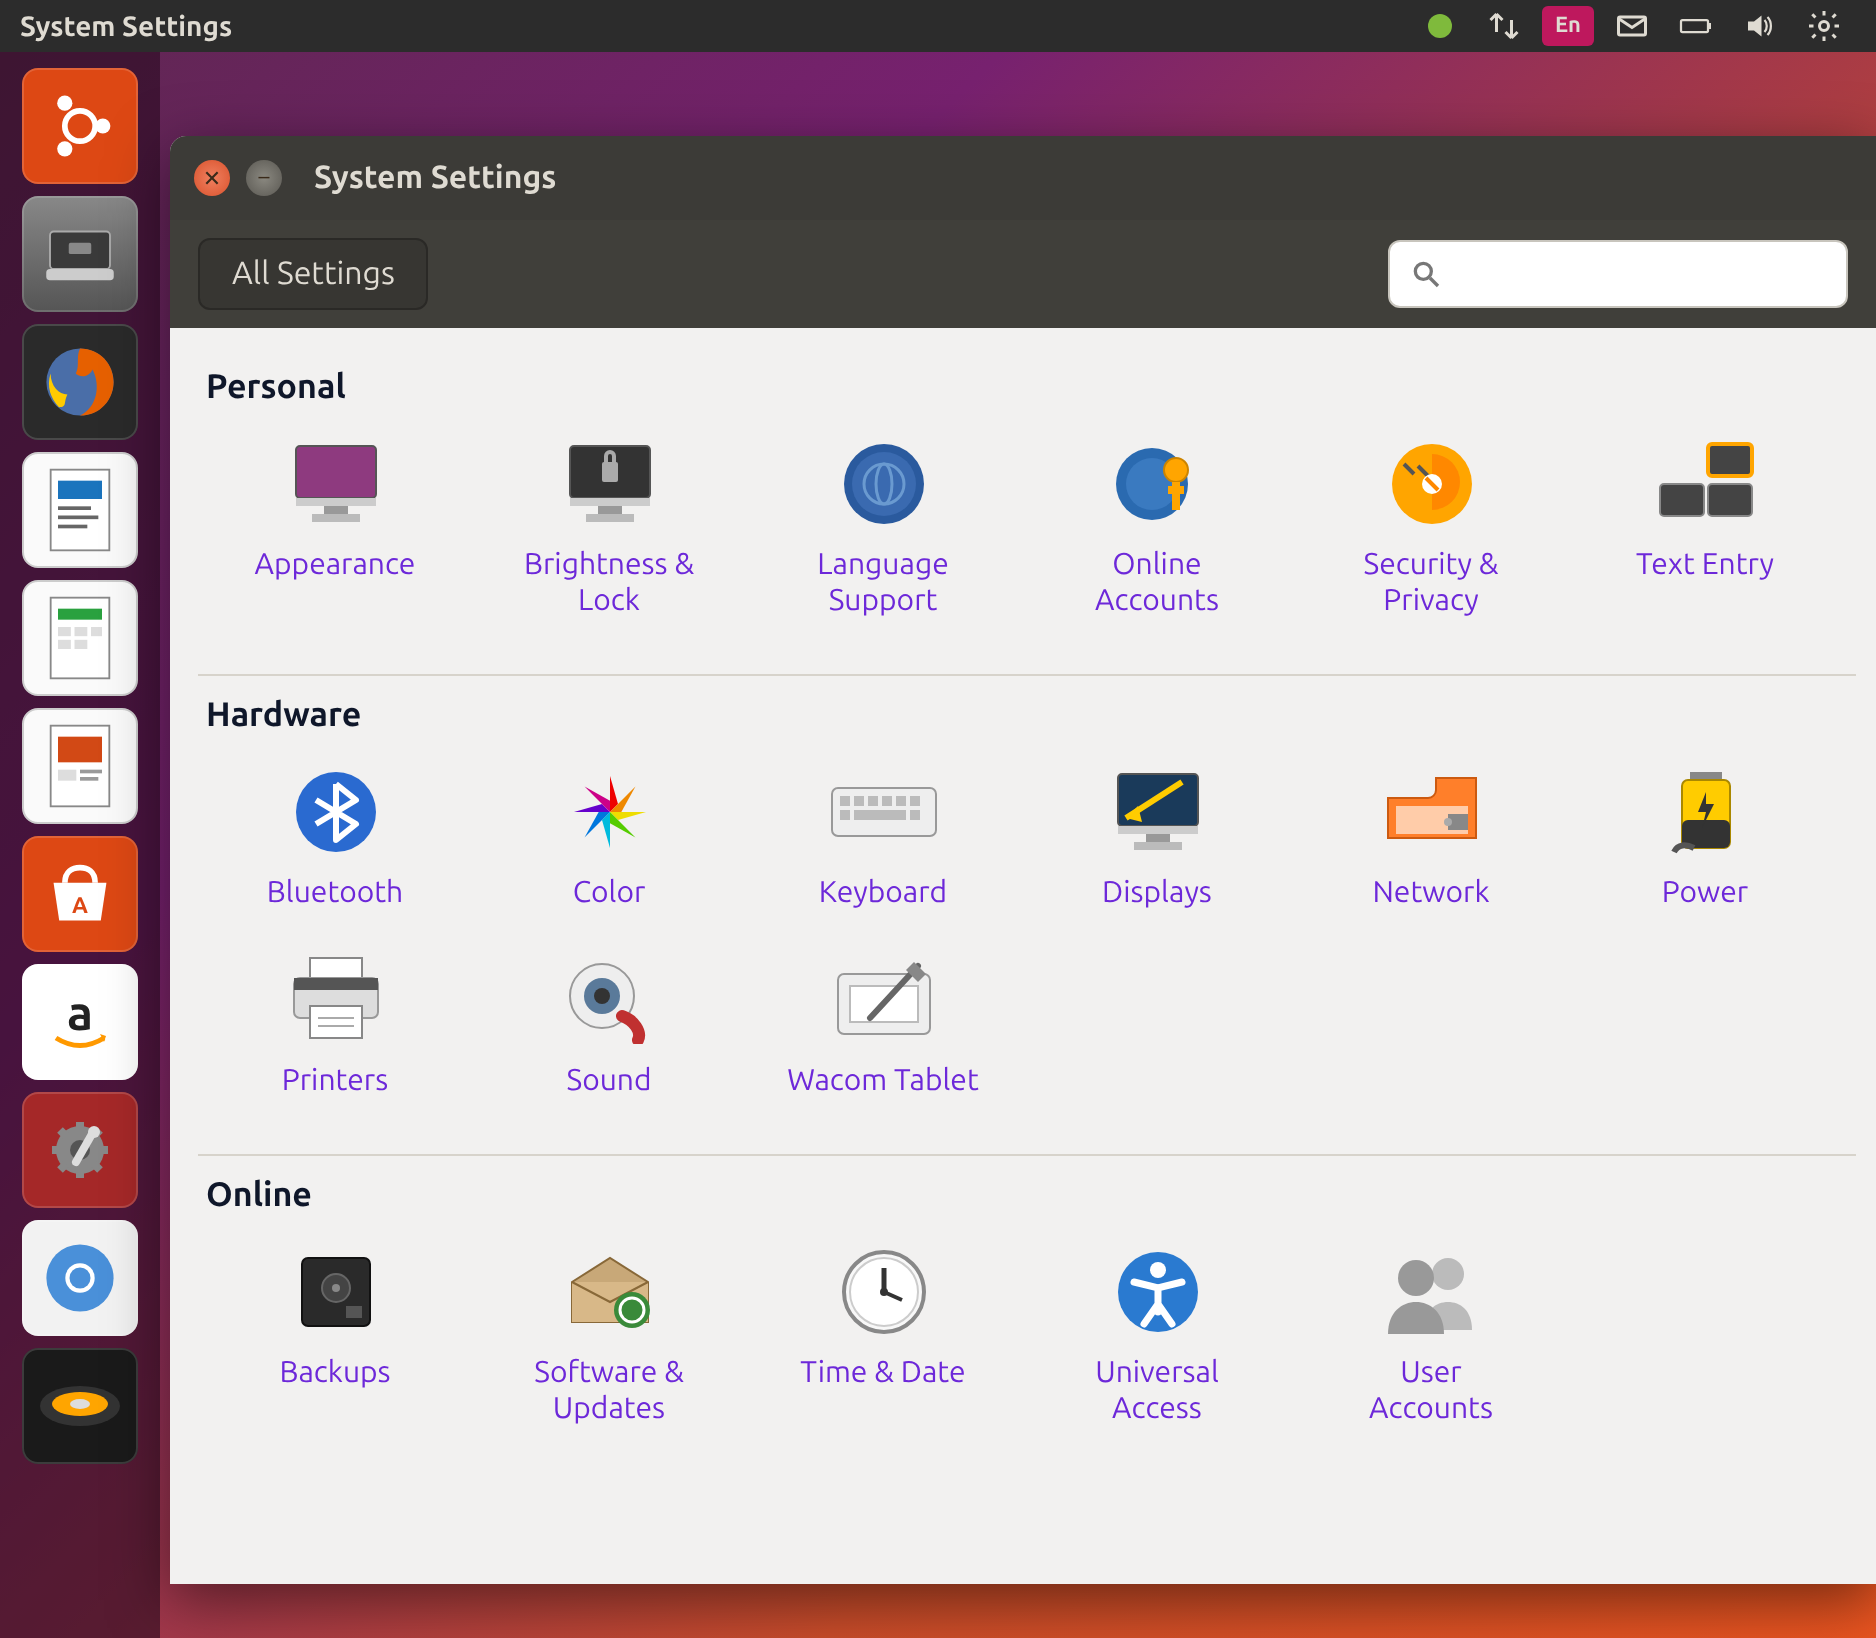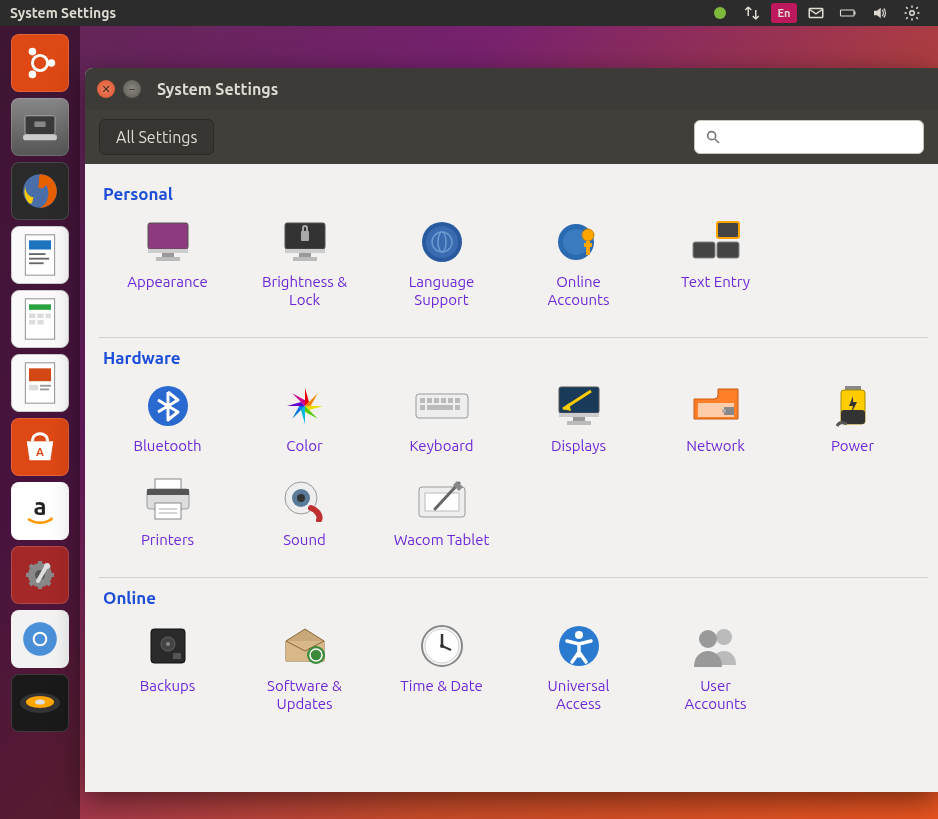--- a/index.html
+++ b/index.html
@@ -22,21 +22,21 @@
 .titlebar .circ { width: 18px; height: 18px; border-radius: 9px; display: flex; align-items: center; justify-content: center; font-size: 11px; color: #3a2a1a; }
 .titlebar .title { color: #dfdbd2; font-size: 16px; font-weight: bold; margin-left: 8px; }
 
 .toolbar { height: 54px; background: #403f3a; display: flex; align-items: center; padding: 0 14px; gap: 29px; }
 .toolbar .allbtn { background: #373632; border: 1px solid #2a2926; border-radius: 6px; padding: 8px 16px; color: #dfdbd2; font-size: 16px; }
 .toolbar .spacer { flex: 1; }
 .toolbar .search { display: flex; align-items: center; background: #fff; border-radius: 6px; height: 34px; padding: 0 10px; gap: 8px; width: 230px; border: 1px solid #c8c5bd; }
 .toolbar .search input { border: none; outline: none; font-size: 15px; flex: 1; min-width: 0; }
 
 .content { flex: 1; background: #f2f1f0; overflow-y: auto; padding: 10px 10px 20px 14px; }
-.section-title { font-size: 17px; font-weight: bold; color: #1d4ed8; margin: 10px 0 4px 4px; }
+.section-title { font-size: 17px; font-weight: bold; color: #0f172a; margin: 10px 0 4px 4px; }
 .section-divider { border: none; border-top: 1px solid #d7d3cb; margin: 18px 0 6px 0; }
 .grid { display: flex; flex-wrap: wrap; }
 .item { width: 137px; display: flex; flex-direction: column; align-items: center; padding: 10px 4px; cursor: pointer; }
 .item .ico { width: 58px; height: 50px; display: flex; align-items: center; justify-content: center; }
 .item .lbl { margin-top: 6px; font-size: 15px; color: #6d28d9; text-align: center; white-space: pre-line; line-height: 1.2; }
 </style>
 </head>
 <body>
 
 <div class="menubar">
@@ -235,20 +235,33 @@
             <svg width="50" height="50" viewBox="0 0 50 50">
               <circle cx="22" cy="25" r="18" fill="#2a6ab0"></circle>
               <circle cx="22" cy="25" r="13" fill="#3a7ac0"></circle>
               <circle cx="34" cy="18" r="6" fill="#ffa500" stroke="#cc8400" stroke-width="1"></circle>
               <rect x="32" y="24" width="4" height="14" fill="#ffa500"></rect>
               <rect x="30" y="26" width="8" height="4" fill="#ffa500"></rect>
             </svg>
           </div>
           <div class="lbl">Online
 Accounts</div>
+        </div>
+      <div class="item">
+          <div class="ico">
+            <svg width="50" height="50" viewBox="0 0 50 50">
+              <circle cx="25" cy="25" r="20" fill="#ffa500"></circle>
+              <path d="M25 10a14 14 0 0 1 0 28v-28z" fill="#ff8800"></path>
+              <path d="M16 20l-5-5M18 16l10 10" stroke="#555" stroke-width="2" fill="none"></path>
+              <circle cx="25" cy="25" r="5" fill="#fff"></circle>
+              <path d="M22 22l6 6" stroke="#ff8800" stroke-width="2"></path>
+            </svg>
+          </div>
+          <div class="lbl">Security &amp;
+Privacy</div>
         </div>
       <div class="item">
           <div class="ico">
             <svg width="54" height="44" viewBox="0 0 54 44">
               <rect x="28" y="2" width="22" height="16" rx="2" fill="#444" stroke="#ffa500" stroke-width="2"></rect>
               <rect x="4" y="22" width="22" height="16" rx="2" fill="#444" stroke="#888"></rect>
               <rect x="28" y="22" width="22" height="16" rx="2" fill="#444" stroke="#888"></rect>
             </svg>
           </div>
           <div class="lbl">Text Entry</div>

